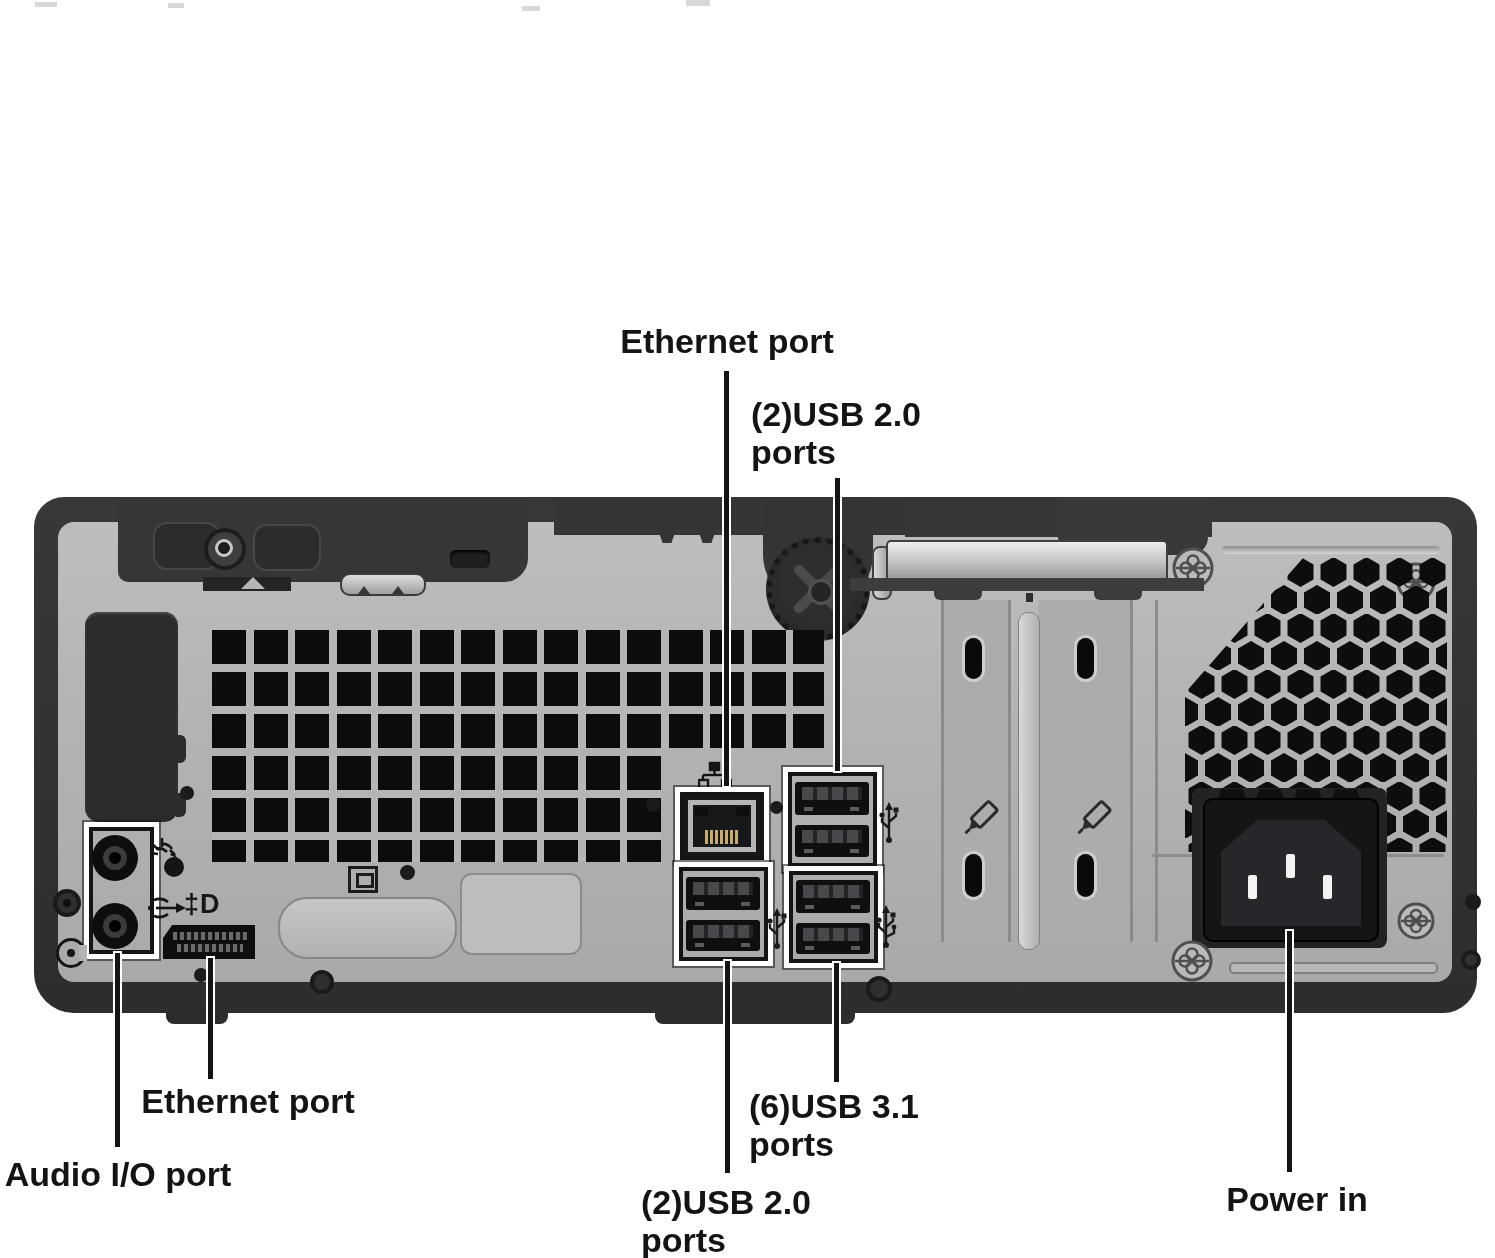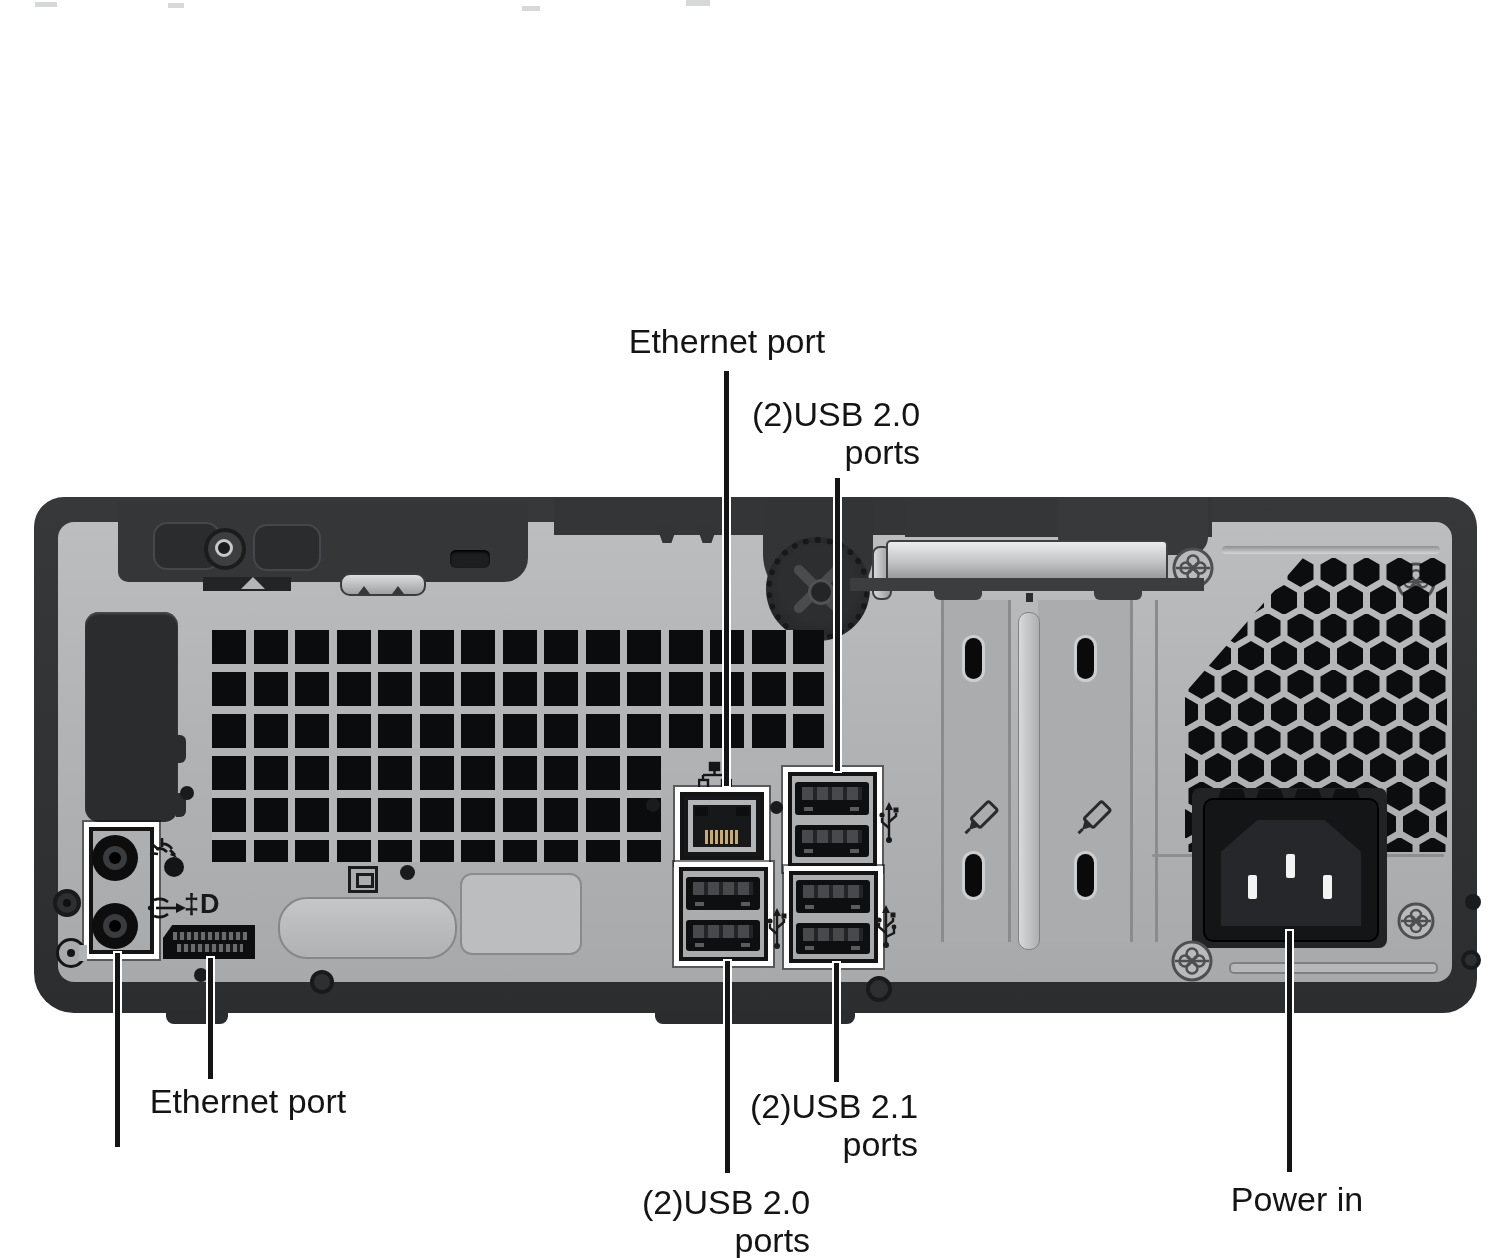--- a/index.html
+++ b/index.html
@@ -1,21 +1,21 @@
 <!DOCTYPE html>
 <html><head>
 <meta charset="utf-8">
 <style>
   html,body{margin:0;padding:0;background:#ffffff;}
   #canvas{position:relative;width:1495px;height:1258px;background:#ffffff;overflow:hidden;
           font-family:"Liberation Sans",sans-serif;}
   .abs{position:absolute;}
   
-  .callout{position:absolute;transform:translateX(-50%);font-size:34px;font-weight:400;
-           color:#141414;line-height:38px;text-align:right;white-space:nowrap;}
+  .callout{position:absolute;transform:translateX(-50%);font-size:34px;font-weight:700;
+           color:#141414;line-height:38px;text-align:left;white-space:nowrap;}
   
   .leader{position:absolute;width:5px;background:#141414;box-shadow:0 0 0 2px #ffffff;}
   
   #machine{position:absolute;left:34px;top:497px;width:1443px;height:516px;
            background:linear-gradient(180deg,#37383a,#2c2d2f);
            border-radius:30px 30px 34px 40px;}
   .silver{position:absolute;left:24px;top:25px;width:1394px;height:460px;border-radius:16px;
           background:linear-gradient(180deg,#bcbdbf 0%,#b2b3b5 45%,#a8a9ab 100%);}
   .darkpart{background:#353638;}
   .vent-grid{position:absolute;background-color:#0b0c0d;
@@ -350,22 +350,23 @@
   <div class="leader" style="left:725px;top:961px;height:212px;"></div>
   <div class="leader" style="left:834px;top:963px;height:119px;"></div>
   <div class="leader" style="left:1287px;top:931px;height:241px;"></div>
 
   <div class="callout" style="left:727px;top:322px;">Ethernet port</div>
   <div class="callout" style="left:836px;top:395px;">
     <div>(2)USB 2.0</div>
     <div>ports</div>
   </div>
   <div class="callout" style="left:248px;top:1082px;">Ethernet port</div>
+  <div class="callout" style="left:118px;top:1155px;">Audio I/O port</div>
   <div class="callout" style="left:834px;top:1087px;">
-    <div>(2)USB 2.1</div>
+    <div>(6)USB 3.1</div>
     <div>ports</div>
   </div>
   <div class="callout" style="left:726px;top:1183px;">
     <div>(2)USB 2.0</div>
     <div>ports</div>
   </div>
   <div class="callout" style="left:1297px;top:1180px;">Power in</div>
 
 </div>
 

